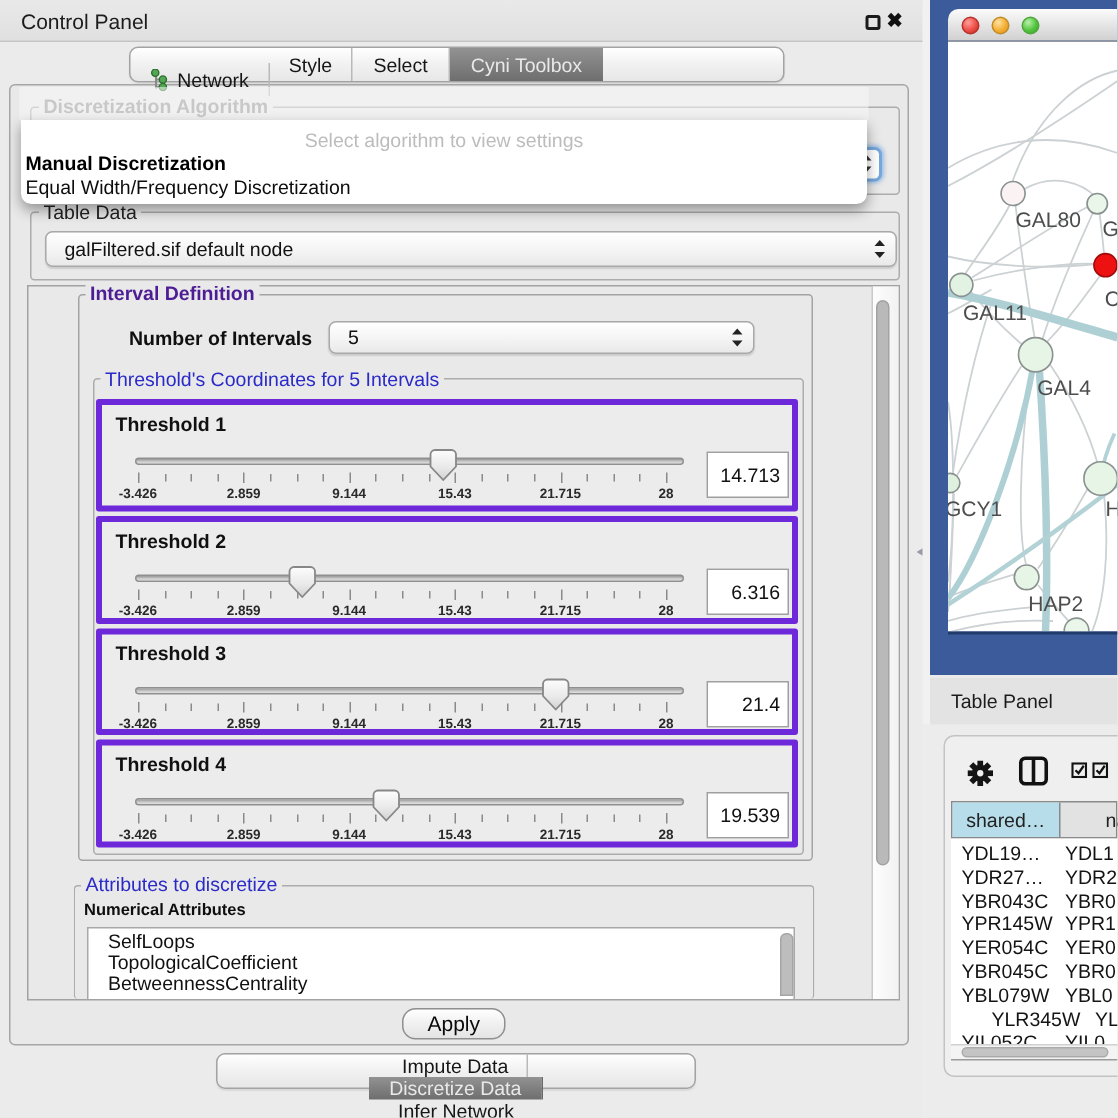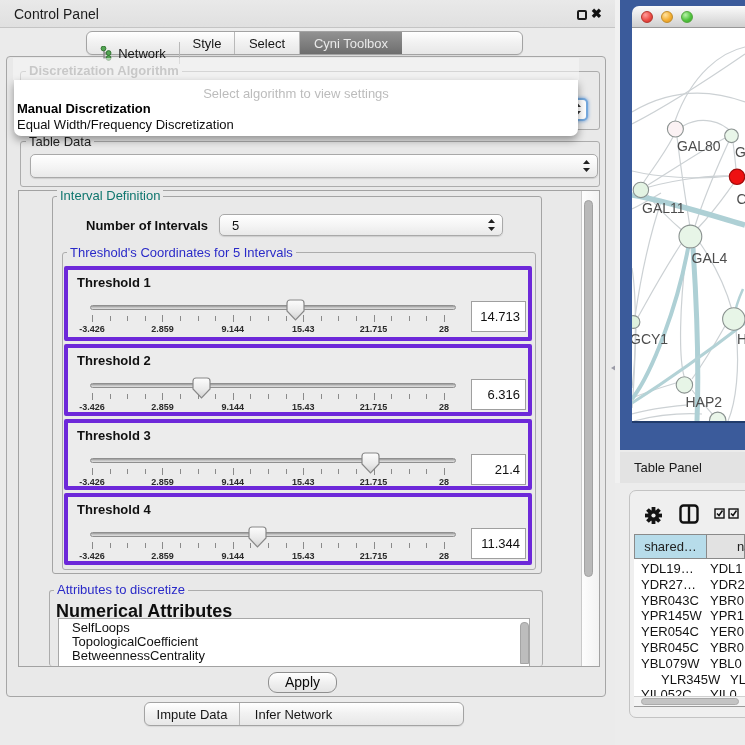--- a/index.html
+++ b/index.html
@@ -15,21 +15,21 @@
 
 
 #content { left:6px; top:56px; width:600px; height:641px; background:#e9e9e9; border:1px solid #a6a6a6; border-radius:4px; }
 
 
 .segbar { height:24px; background:linear-gradient(#ffffff,#f2f2f2 45%,#e7e7e7); border:1px solid #a3a3a3; border-radius:6px; display:flex; align-items:center; box-shadow:0 1px 1px rgba(0,0,0,0.08); }
 .seg { height:100%; display:flex; align-items:center; justify-content:center; font-size:13px; color:#161616; border-right:1px solid #b9b9b9; }
 .seg:last-child { border-right:none; }
 .seg.dark { background:linear-gradient(#929292,#6e6e6e); color:#e9e9e9; border-right-color:#6a6a6a; }
 #toptabs { left:86px; top:31px; width:437px; }
-#bottabs { left:144px; top:702px; width:320px; }
+#bottabs { left:144px; top:702px; width:320px;flex-direction:column; }
 
 
 .group { border:1px solid #acacac; border-radius:3px; }
 .gtitle { position:absolute; background:#e9e9e9; padding:0 3px; font-size:13px; line-height:14px; }
 
 
 .combo { background:linear-gradient(#ffffff,#f4f4f4 55%,#e9e9e9); border:1px solid #a9a9a9; border-radius:5px; box-shadow:0 1px 1px rgba(0,0,0,0.12); font-size:13px; color:#111; }
 .combo .ctext { position:absolute; left:12px; top:50%; transform:translateY(-50%); }
 .stepper { position:absolute; right:6px; top:50%; transform:translateY(-50%); width:9px; height:14px; }
 
@@ -77,20 +77,21 @@
     </svg>
     Network
   </div>
   <div class="seg" style="width:55px;">Style</div>
   <div class="seg" style="width:65px;">Select</div>
   <div class="seg dark" style="width:102px;">Cyni Toolbox</div>
 </div>
 
 <div class="abs segbar" id="bottabs">
   <div class="seg" style="width:95px;">Impute Data</div>
+  <div class="seg dark" style="width:116px;">Discretize Data</div>
   <div class="seg" style="width:107px;">Infer Network</div>
 </div>
 
 <div class="abs group" style="left:20px; top:71px; width:580px; height:59px;"></div>
 <div class="abs gtitle" style="left:26px; top:64px; color:#8f8f8f; font-weight:bold;">Discretization Algorithm</div>
 
 <div class="abs" style="left:566px; top:98px; width:22px; height:23px; background:#fff; border:2px solid #75a8dc; border-radius:5px; box-shadow:0 0 3px 1px rgba(90,150,220,0.55);">
   <svg width="9" height="14" viewBox="0 0 9 14" style="position:absolute; left:5px; top:2px;">
     <path d="M1 5 L4.5 1 L8 5 Z" fill="#333"></path>
       <path d="M1 9 L4.5 13 L8 9 Z" fill="#333"></path>
@@ -101,33 +102,34 @@
 <div class="abs gtitle" style="left:26px; top:135px; color:#222;">Table Data</div>
 
 <div class="abs" style="left:13px; top:58px; width:566px; height:22px; background:rgba(248,248,248,0.55);"></div>
 
 <div class="abs" id="popup"></div>
 <div class="abs" style="left:14px; top:86px; width:564px; text-align:center; font-size:13px; color:#bcbcbc;">Select algorithm to view settings</div>
 <div class="abs" style="left:17px; top:101px; font-size:13px; font-weight:bold; color:#000;">Manual Discretization</div>
 <div class="abs" style="left:17px; top:117px; font-size:13px; color:#0d0d0d;">Equal Width/Frequency Discretization</div>
 
 <div class="abs combo" style="left:30px; top:154px; width:568px; height:24px;">
+  <span class="ctext">galFiltered.sif default node</span>
   <svg class="stepper" width="9" height="14" viewBox="0 0 9 14">
     <path d="M1 5 L4.5 1 L8 5 Z" fill="#222"></path>
       <path d="M1 9 L4.5 13 L8 9 Z" fill="#222"></path>
   </svg>
 </div>
 
 <div class="abs" style="left:18px; top:190px; width:582px; height:477px; border:1px solid #a2a2a2; background:#e9e9e9;"></div>
 
 <div class="abs" style="left:581px; top:191px; width:18px; height:475px; background:linear-gradient(90deg,#fdfdfd,#f2f2f2); border-left:1px solid #c9c9c9;"></div>
 <div class="abs" style="left:584px; top:200px; width:9px; height:377px; background:#b9b9b9; border:1px solid #a2a2a2; border-radius:5px;"></div>
 
 <div class="abs group" style="left:52px; top:196px; width:490px; height:378px; border-color:#a4a4a4;"></div>
-<div class="abs gtitle" style="left:57px; top:189px; color:#0f766e;">Interval Definition</div>
+<div class="abs gtitle" style="left:57px; top:189px; color:#4c1d95;font-weight:bold;">Interval Definition</div>
 
 <div class="abs" style="left:86px; top:218px; font-size:13px; font-weight:bold; color:#101010;">Number of Intervals</div>
 <div class="abs combo" style="left:219px; top:214px; width:284px; height:22px;">
   <span class="ctext">5</span>
   <svg class="stepper" width="9" height="14" viewBox="0 0 9 14">
     <path d="M1 5 L4.5 1 L8 5 Z" fill="#222"></path>
       <path d="M1 9 L4.5 13 L8 9 Z" fill="#222"></path>
   </svg>
 </div>
 
@@ -294,25 +296,25 @@
 <svg class="abs thumb" style="left:247.9px; top:526px;" width="19" height="22" viewBox="0 0 19 22">
   <defs>
       <linearGradient id="thg4" x1="0" y1="0" x2="0" y2="1">
         <stop offset="0" stop-color="#fdfdfd"></stop>
         <stop offset="0.6" stop-color="#e8e8e8"></stop>
         <stop offset="1" stop-color="#d2d2d2"></stop>
       </linearGradient>
     </defs>
   <path d="M4 1 h11 a3 3 0 0 1 3 3 v8 l-8.5 9 L1 12 V4 a3 3 0 0 1 3-3 Z" fill="url(#thg4)" stroke="#878787" stroke-width="1.2"></path>
 </svg>
-<div class="abs vbox" style="left:471px; top:528px;">11.344</div>
+<div class="abs vbox" style="left:471px; top:528px;">19.539</div>
 
 <div class="abs group" style="left:49px; top:590px; width:494px; height:76px; border-bottom:none;"></div>
 <div class="abs gtitle" style="left:54px; top:583px; color:#2a2ac8;">Attributes to discretize</div>
-<div class="abs" style="left:56px; top:601px; font-size:18px; font-weight:bold; color:#0e0e0e;">Numerical Attributes</div>
+<div class="abs" style="left:56px; top:601px; font-size:11px; font-weight:bold; color:#0e0e0e;">Numerical Attributes</div>
 <div class="abs" style="left:58px; top:618px; width:472px; height:48px; background:#fff; border:1px solid #a8a8a8; border-bottom:none; font-size:13px; color:#111; overflow:hidden;">
   <div style="padding:2px 0 0 13px; line-height:14.2px;">SelfLoops<br>TopologicalCoefficient<br>BetweennessCentrality</div>
 </div>
 <div class="abs" style="left:520px; top:622px; width:9px; height:42px; background:#bdbdbd; border:1px solid #a5a5a5; border-radius:4px 4px 0 0;"></div>
 
 <div class="abs" style="left:268px; top:672px; width:69px; height:21px; background:linear-gradient(#ffffff,#f0f0f0 50%,#e4e4e4); border:1px solid #8f8f8f; border-radius:9px; font-size:14px; color:#0a0a0a; text-align:center; line-height:19px;">Apply</div>
 
 <div class="abs" style="left:611px; top:365px; width:0; height:0; border-top:3px solid transparent; border-bottom:3px solid transparent; border-right:5px solid #9a9aa6;"></div>
 
 <div class="abs" id="gapstrip"></div>

